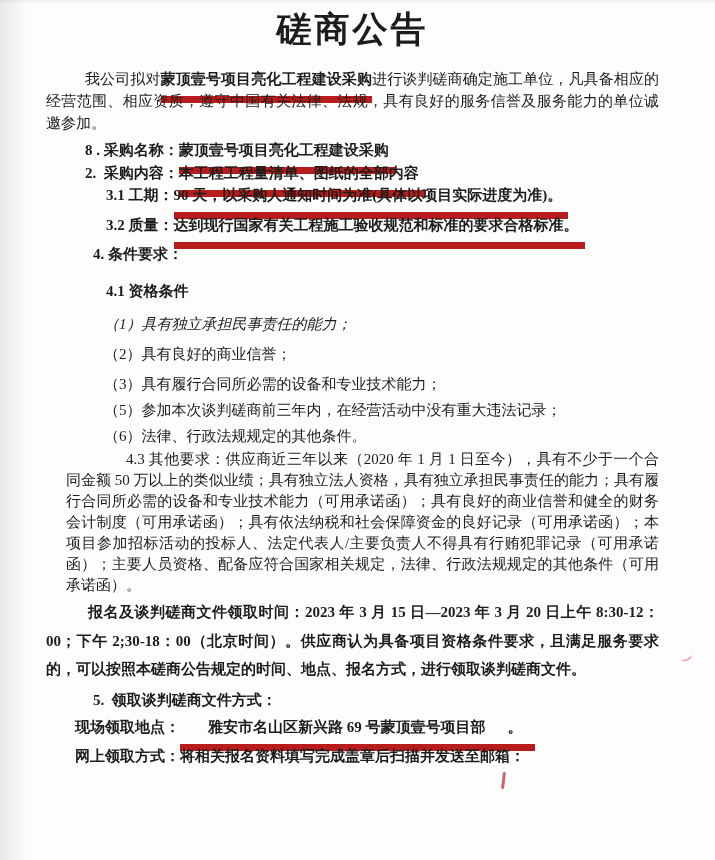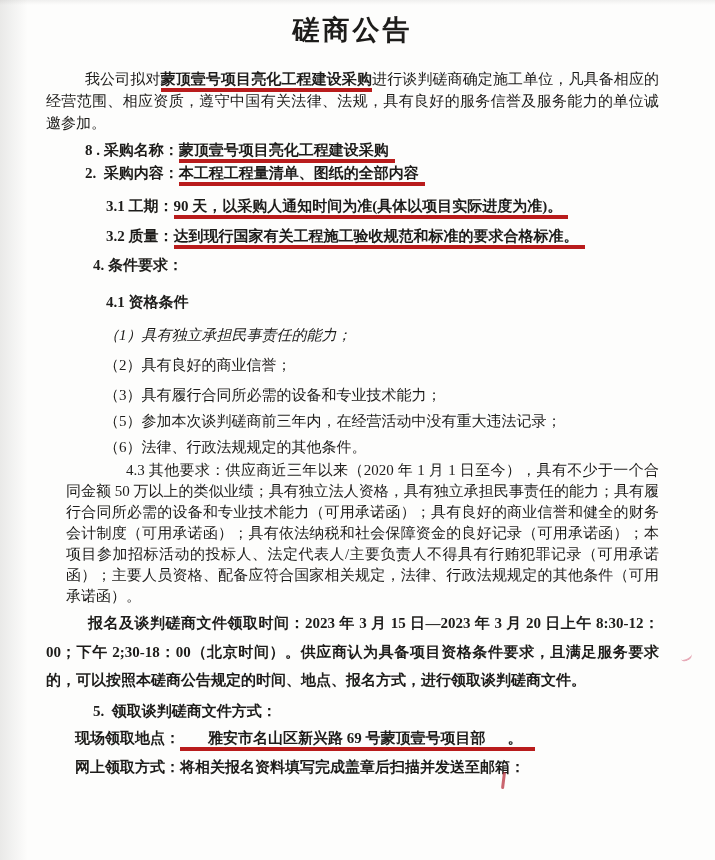--- a/index.html
+++ b/index.html
@@ -20,34 +20,34 @@
     background:linear-gradient(to right,rgba(60,58,55,0.10),rgba(60,58,55,0));
     pointer-events:none;
   }
   .page::after{
     content:"";position:absolute;left:0;top:0;right:0;height:5px;
     background:linear-gradient(to bottom,rgba(60,58,55,0.07),rgba(60,58,55,0));
     pointer-events:none;
   }
   h1.title{
     margin:0 0 21px;padding:0;
-    font-size:27px;line-height:34px;
+    font-size:35px;line-height:34px;
     text-align:center;font-weight:bold;letter-spacing:3px;
   }
   p{margin:0;padding:0;}
   .b{font-weight:bold;}
   .pre{white-space:pre-wrap;}
-  .u{border-bottom:4px solid #b91c1c;padding-bottom:1px;}
+  .u{border-bottom:7px solid #b91c1c;padding-bottom:9px;}
   .u-pad{padding-right:6px;}
   .intro{line-height:22px;text-indent:39px;text-align:justify;}
   .item-row{margin-top:5px 0 0;line-height:23px;padding-left:39px;}
   .item-row.first{margin-top:5px;}
   .sec-h{font-weight:bold;line-height:20px;padding-left:47px;}
   .sec3{margin-top:6px;}
-  .sub31{margin-top:11px;line-height:21px;padding-left:60px;}
+  .sub31{line-height:21px;padding-left:60px;}
   .sub32{margin-top:9px;line-height:21px;padding-left:60px;}
   .sec4{margin-top:8px;}
   .sub41{margin-top:17px;line-height:20px;padding-left:60px;font-weight:bold;}
   .cond{line-height:20px;padding-left:58px;}
   .cond.g1{margin-top:13px;font-style:italic;}
   .cond.g2{margin-top:10px;}
   .cond.g3{margin-top:6px;}
   .sub42h{margin-top:8px;line-height:21px;padding-left:60px;}
   .sub42b{line-height:22px;padding-left:69px;}
   .para43{margin-top:3px;line-height:21px;text-indent:60px;text-align:justify;margin-left:20px;}

